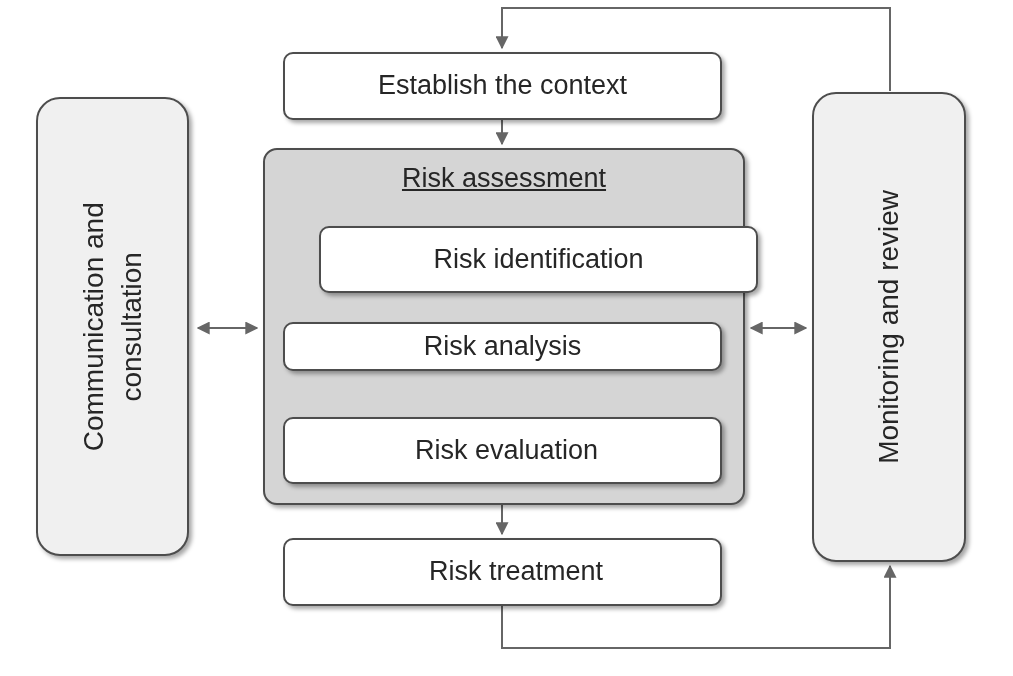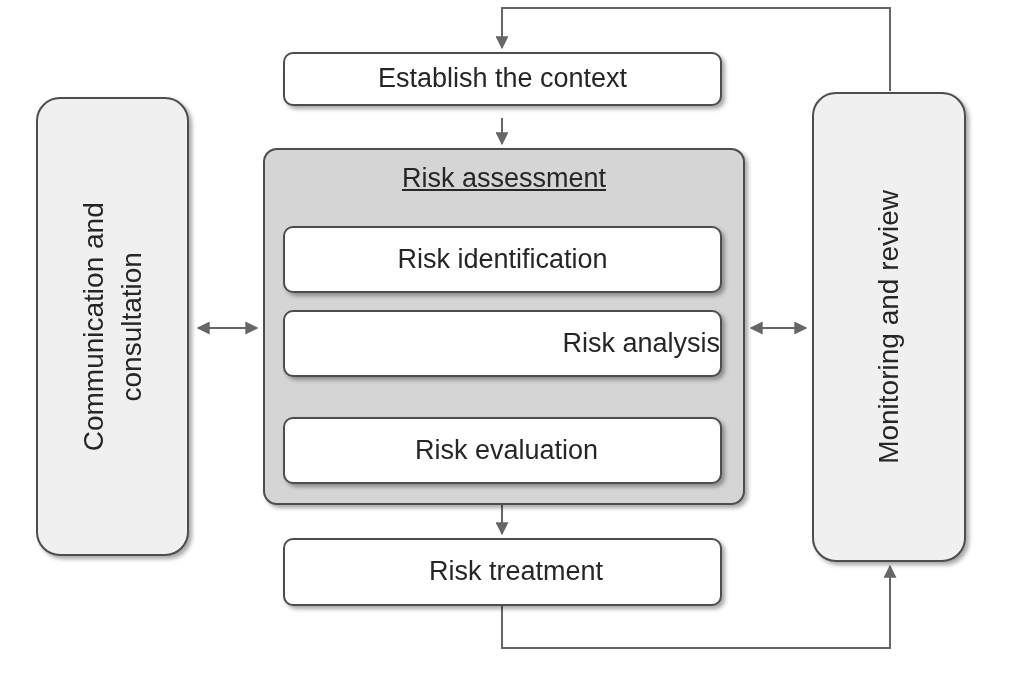--- a/index.html
+++ b/index.html
@@ -35,21 +35,21 @@
     align-items:center;
     justify-content:center;
     text-align:center;
     font-size:27px;
     line-height:1.25;
     box-shadow:3px 3px 4px rgba(0,0,0,0.35);
   }
   .process{
     background:var(--box-fill);
     border-radius:10px;
-    left:283px;width:439px;height:54px;
+    left:283px;width:439px;height:68px;
   }
   .container-box{
     background:var(--container-fill);
     border-radius:14px;
     left:263px;top:148px;width:482px;height:357px;
     justify-content:flex-start;
     flex-direction:column;
     align-items:center;
   }
   .container-title{
@@ -63,22 +63,22 @@
     border-radius:24px;
     font-size:28px;
   }
   .side-box .vtext{
     transform:rotate(-90deg);
     white-space:nowrap;
     text-align:center;
     line-height:1.35;
   }
   #node-establish{top:52px;}
-  #node-identification{top:226px;height:67px;}
-  #node-analysis{top:310px;height:67px;justify-content:flex-end;}
+  #node-identification{top:226px;height:67px;margin-left:36px;}
+  #node-analysis{top:322px;height:49px;}
   #node-evaluation{top:417px;height:67px;padding-left:8px;}
   #node-treatment{top:538px;height:68px;padding-left:27px;}
   #node-communication{left:36px;top:97px;width:153px;height:459px;}
   #node-monitoring{left:812px;top:92px;width:154px;height:470px;}
 </style>
 </head>
 <body>
 
 <div class="stage">
 

